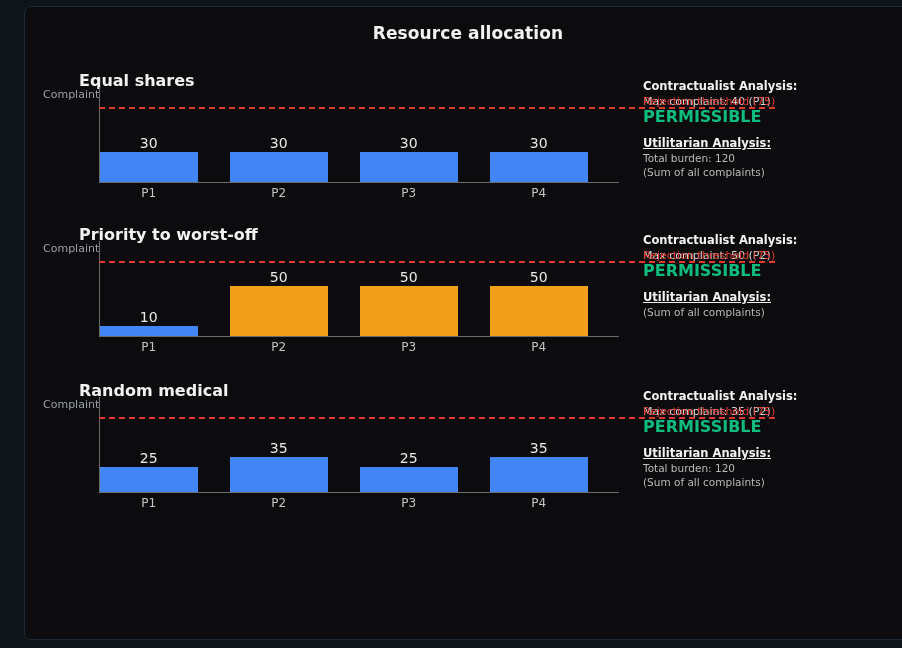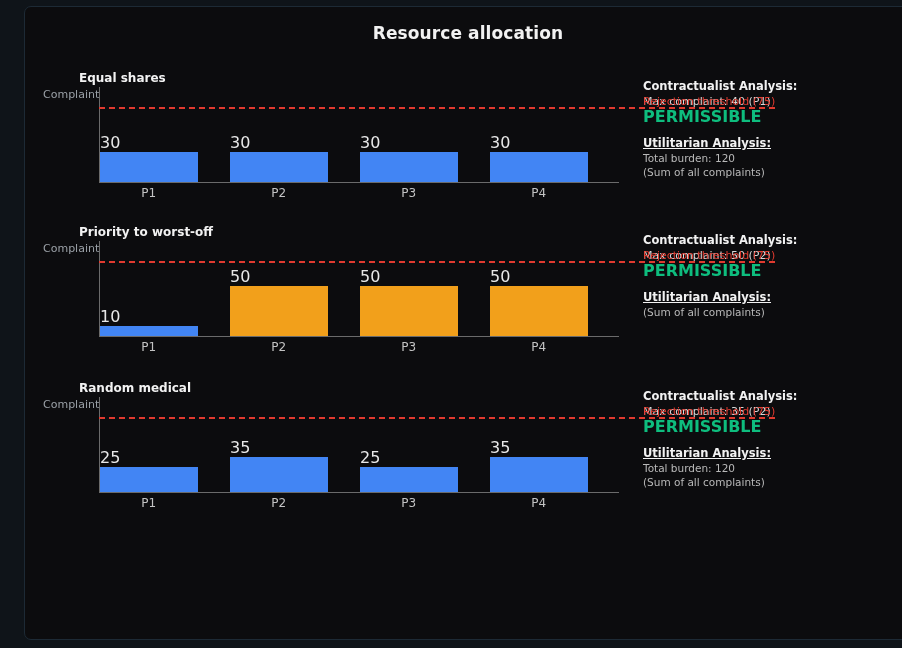--- a/index.html
+++ b/index.html
@@ -48,21 +48,21 @@
   .panel {
     position: absolute;
     left: 0;
     width: 888px;
     height: 155px;
   }
   .panel-title {
     position: absolute;
     left: 54px;
     top: 0px;
-    font-size: 12px;
+    font-size: 16px;
     font-weight: bold;
     color: #f2f2f2;
   }
 
   .ylabel {
     position: absolute;
     left: 18px;
     top: 17px;
     font-size: 11px;
     color: #9aa0a6;
@@ -118,21 +118,22 @@
   .bar {
     position: absolute;
     bottom: 0;
     left: 0;
     width: 100%;
     background: #4285f4;
   }
   .bar-value {
     position: absolute;
     width: 100%;
-    font-size: 16px;
+    text-align: center;
+    font-size: 14px;
     color: #e8e8e8;
     line-height: 12px;
     margin-top: 47px;
   }
   .tick-label {
     position: absolute;
     top: 99px;
     width: 100%;
     text-align: center;
     font-size: 12px;

